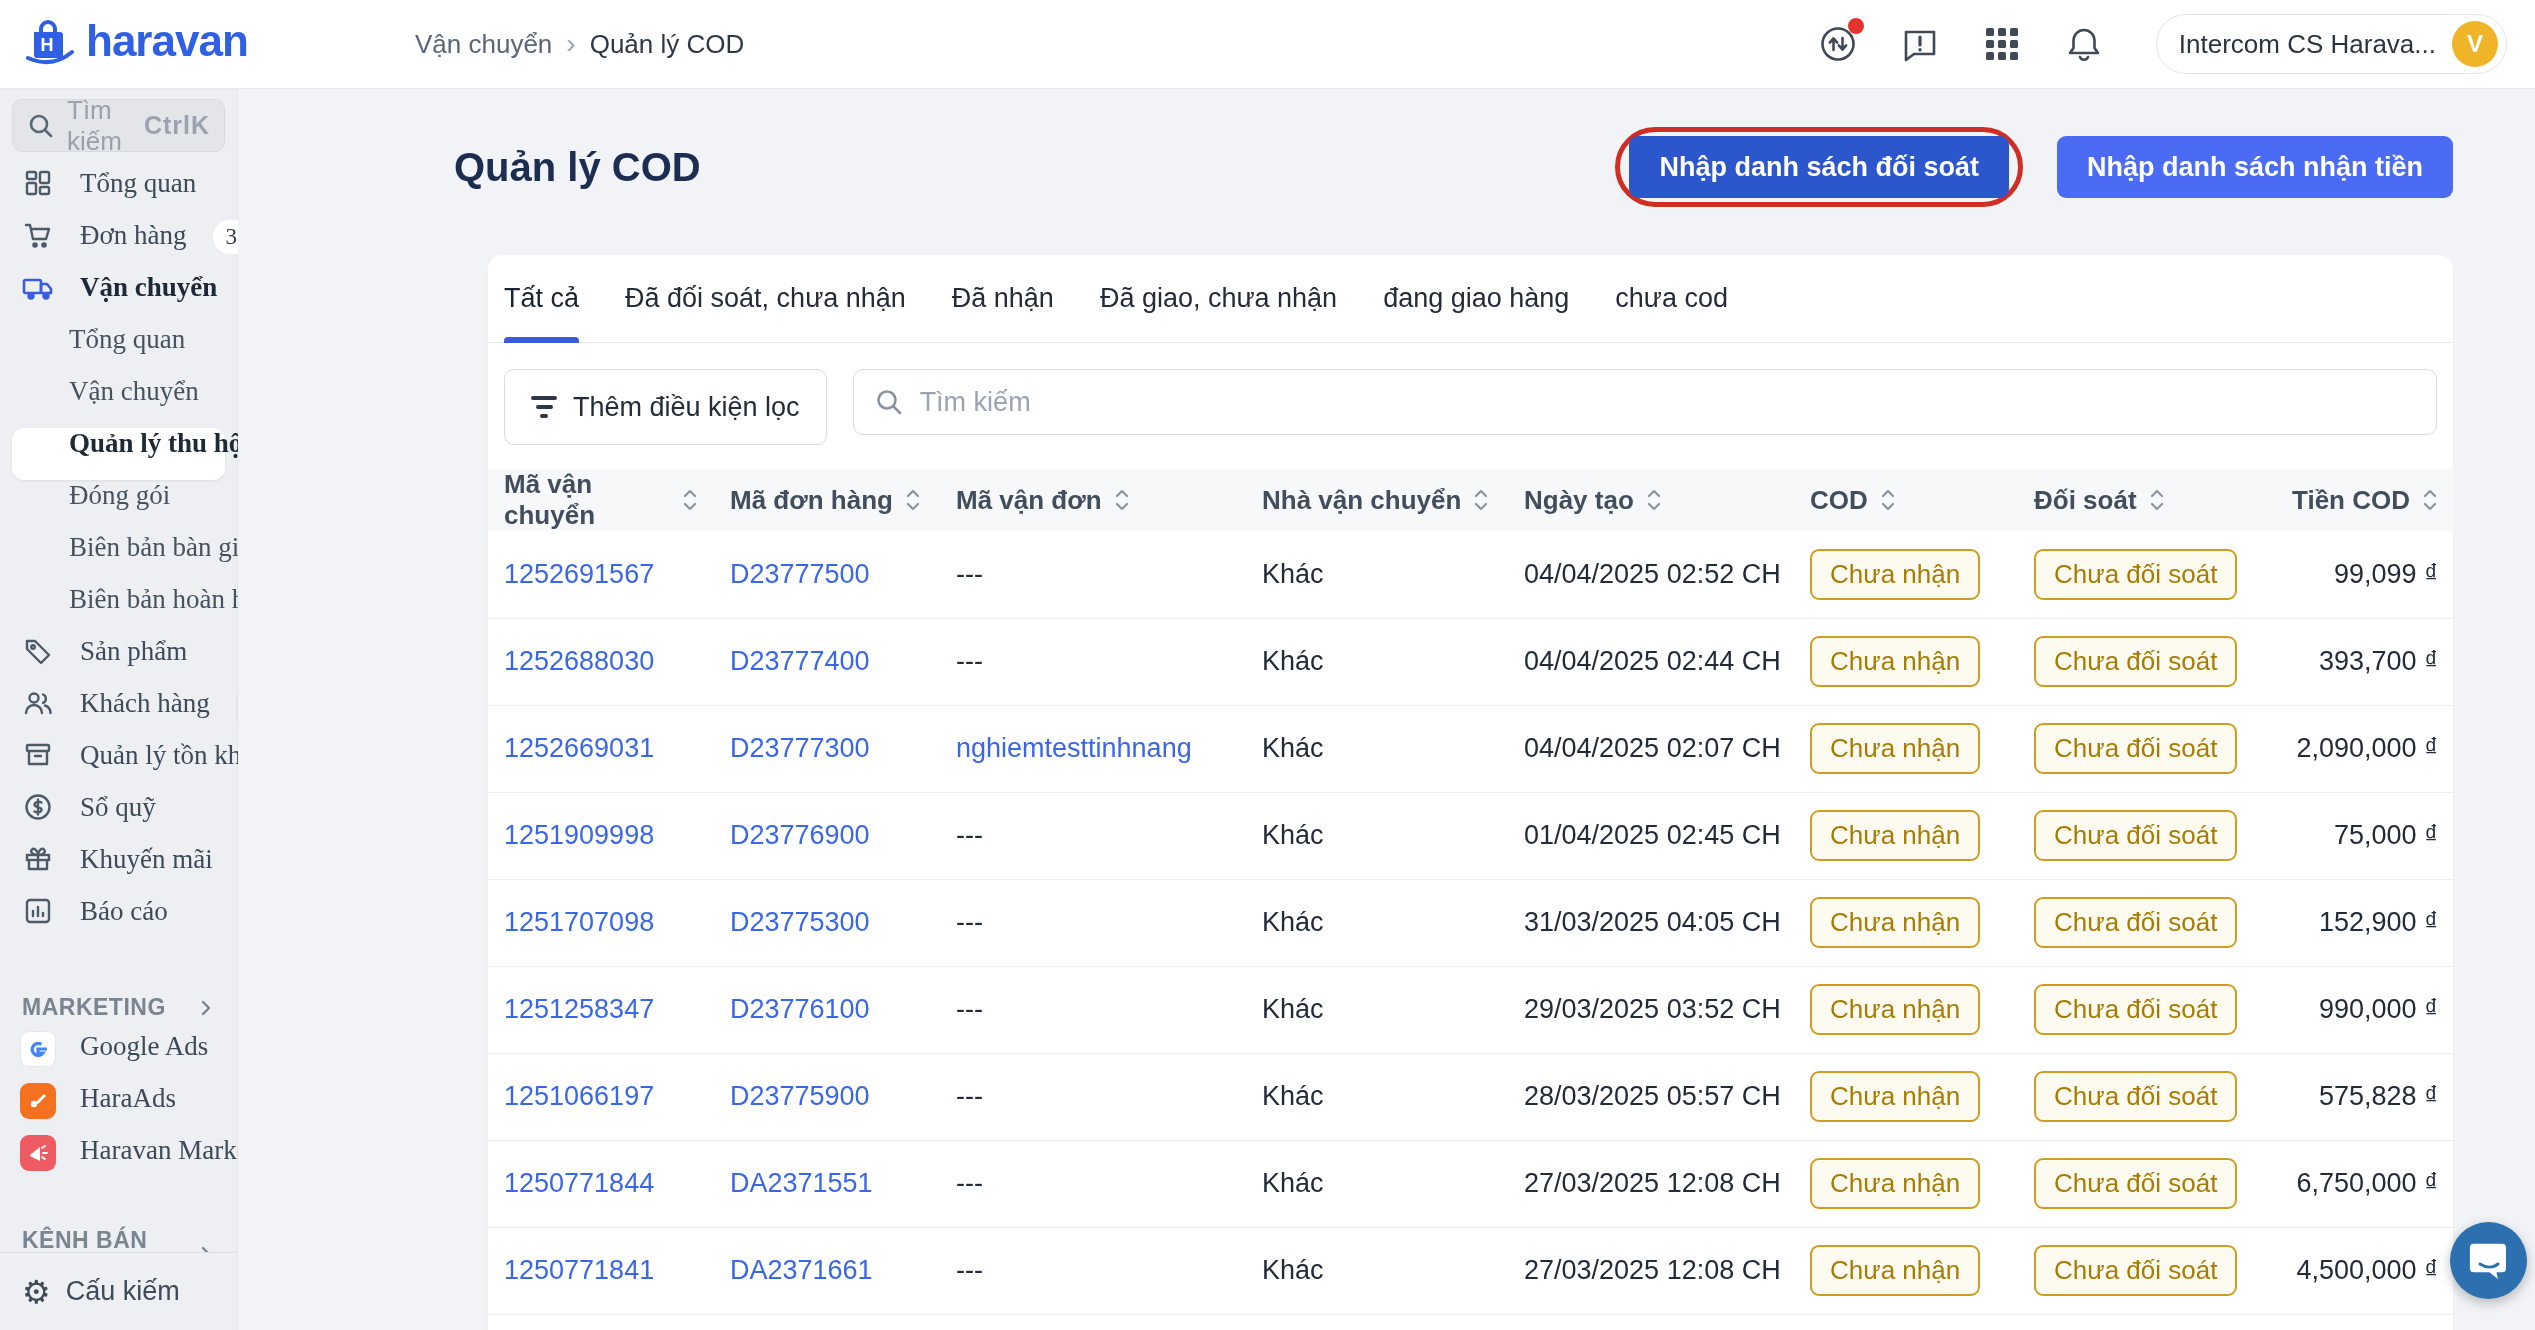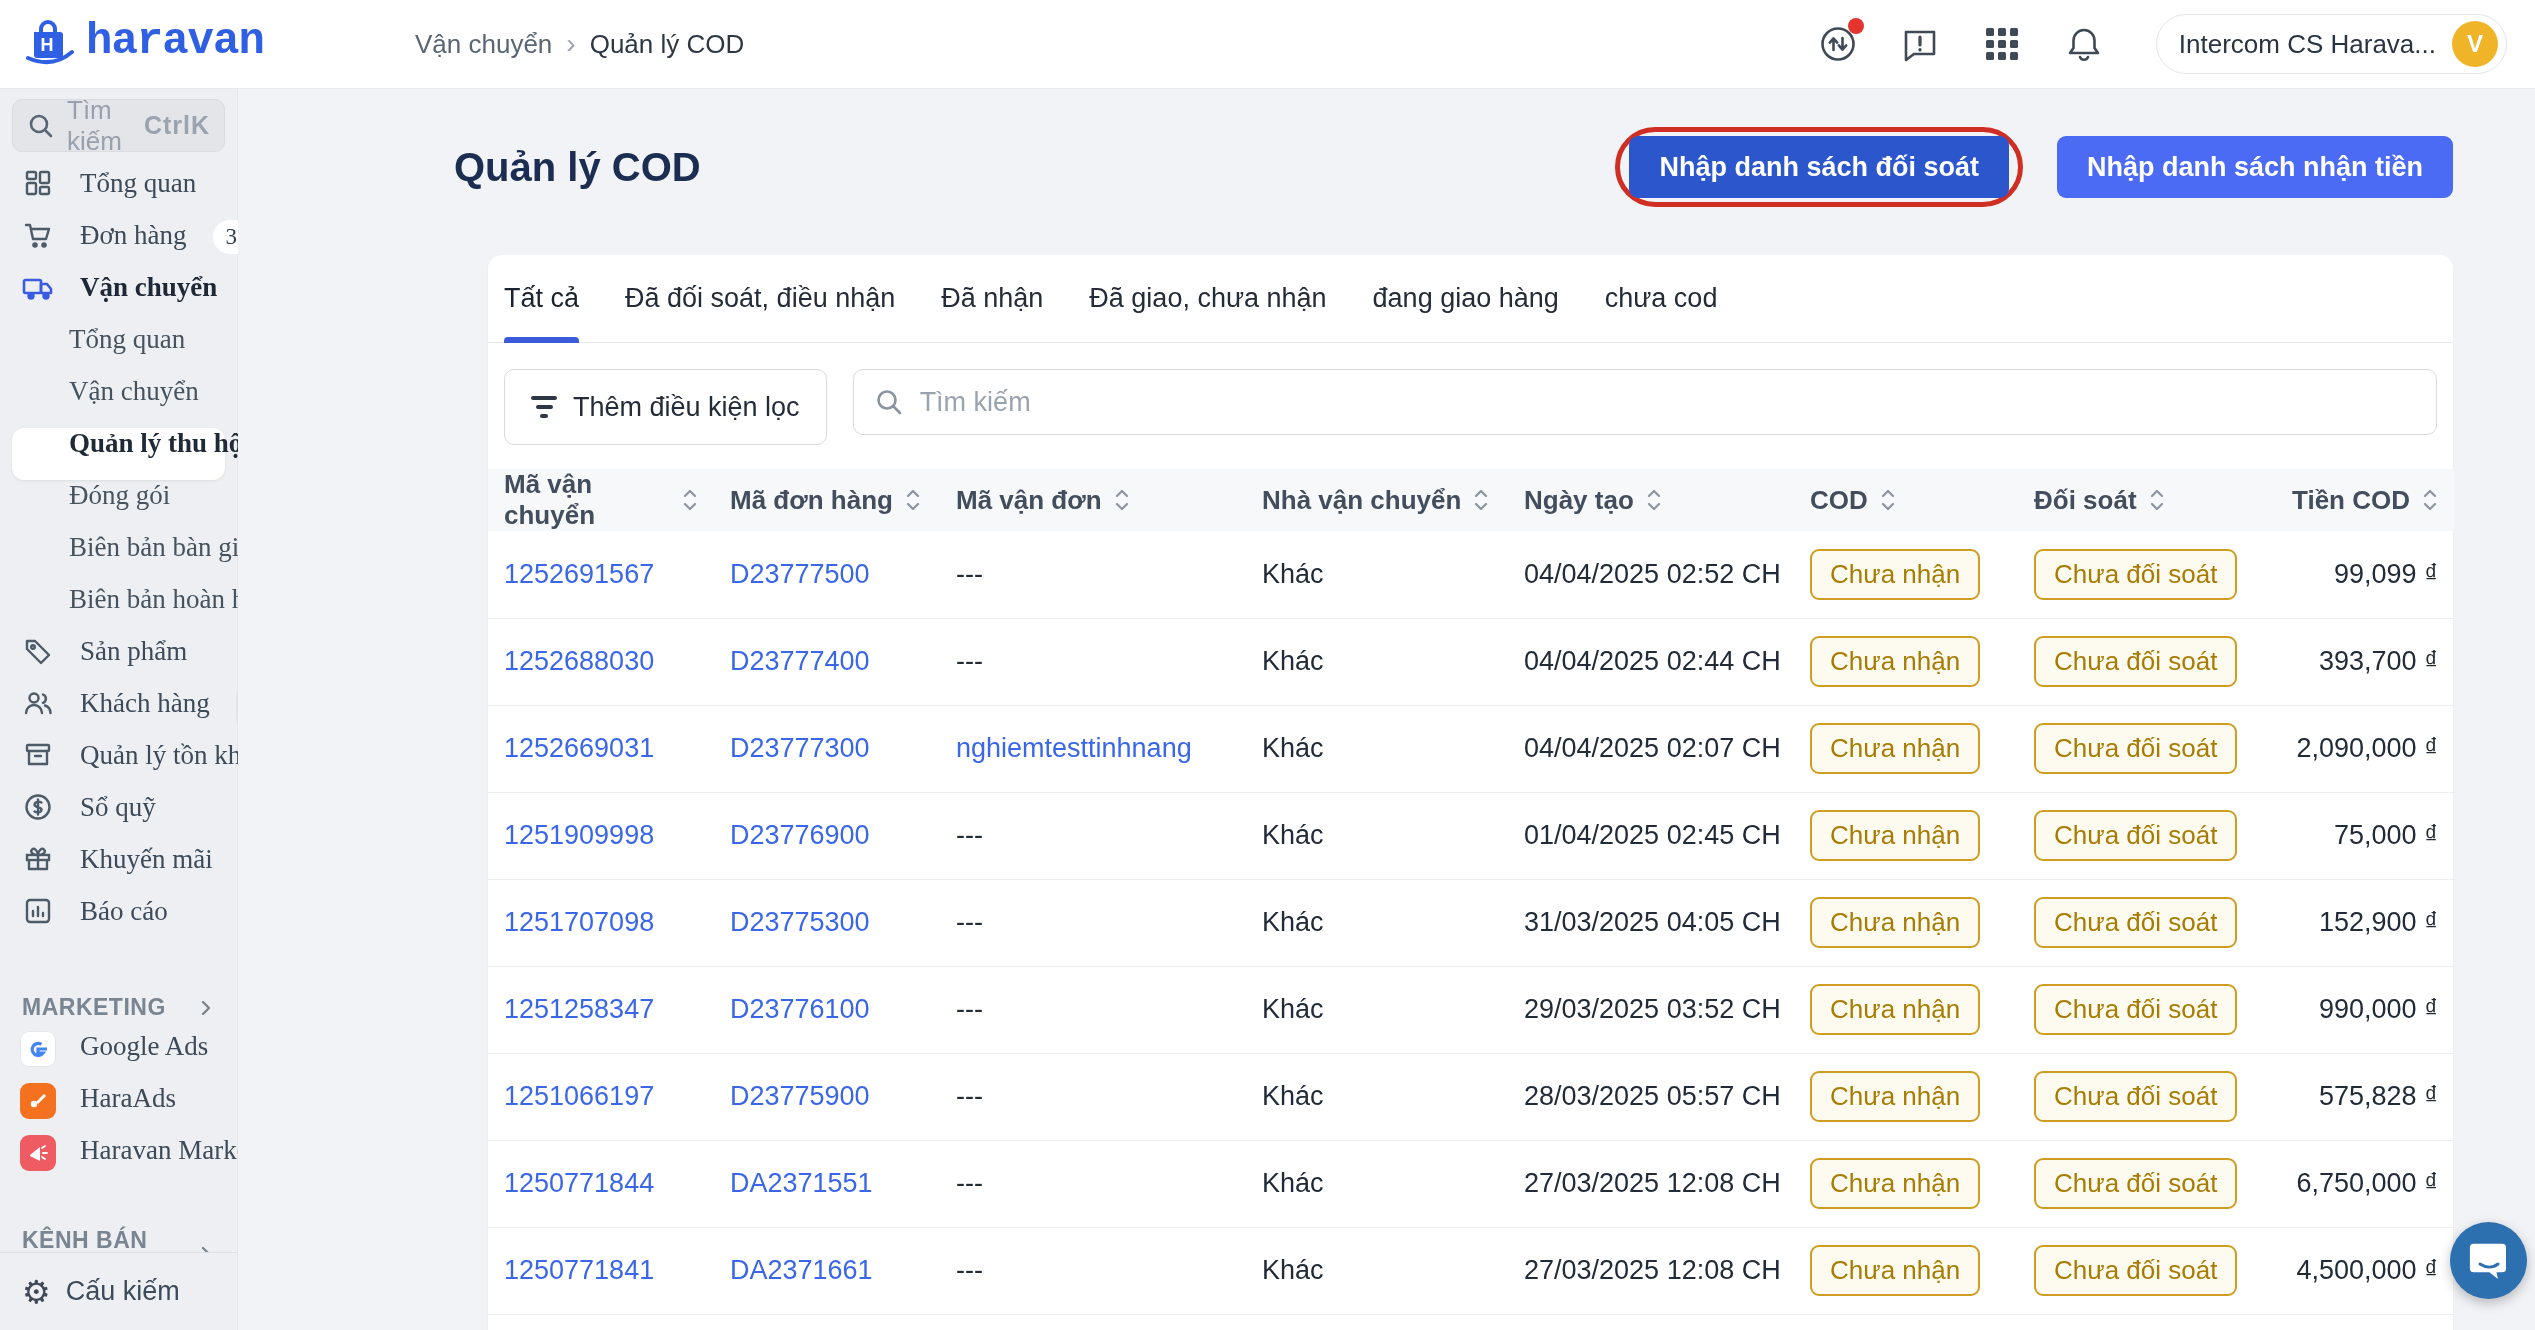--- a/index.html
+++ b/index.html
@@ -10,21 +10,21 @@
   }
   svg { display:block; }
 
   
   .topbar {
     position:absolute; top:0; left:0; right:0; height:89px;
     background:#fff; border-bottom:1px solid #e7e9ec;
     display:flex; align-items:center; z-index:20; padding:0 28px 0 24px;
   }
   .logo { display:flex; align-items:center; gap:10px; width:215px; }
-  .logo-text { font-size:44px; font-weight:700; color:#2f5fe3; letter-spacing:-1px; line-height:1; padding-bottom:6px;font-family:Liberation Mono, monospace;}
+  .logo-text { font-size:44px; font-weight:700; color:#2f5fe3; letter-spacing:-1px; line-height:1; padding-bottom:6px;}
   .logo-dot { width:17px; height:17px; border-radius:50%; background:#41c463; margin-left:4px; margin-top:-14px; }
   .breadcrumb { display:flex; align-items:center; gap:14px; margin-left:176px; font-size:26px; }
   .crumb-parent { color:#5a6675; cursor:pointer; }
   .crumb-sep { color:#9aa3af; font-size:28px; }
   .crumb-current { color:#2e3844; }
   .topbar-spacer { flex:1; }
   .topbar-actions { display:flex; align-items:center; gap:38px; }
   .icon-btn { position:relative; width:44px; height:44px; display:flex; align-items:center; justify-content:center; cursor:pointer; }
   .notif-dot { position:absolute; top:-4px; right:-4px; width:16px; height:16px; border-radius:50%; background:#e3342f; }
   .account-pill {
@@ -403,21 +403,21 @@
       <span class="annotation-ring">
         <button class="btn btn-dark">Nhập danh sách đối soát</button>
       </span>
       <button class="btn btn-primary">Nhập danh sách nhận tiền</button>
     </div>
   </div>
 
   <section class="card">
     <div class="tabs">
       <div class="tab active">Tất cả</div>
-      <div class="tab">Đã đối soát, điều nhận</div>
+      <div class="tab">Đã đối soát, chưa nhận</div>
       <div class="tab">Đã nhận</div>
       <div class="tab">Đã giao, chưa nhận</div>
       <div class="tab">đang giao hàng</div>
       <div class="tab">chưa cod</div>
     </div>
 
     <div class="filter-row">
       <button class="filter-btn">
         <span class="filter-ico">
             <i class="fl1"></i>

